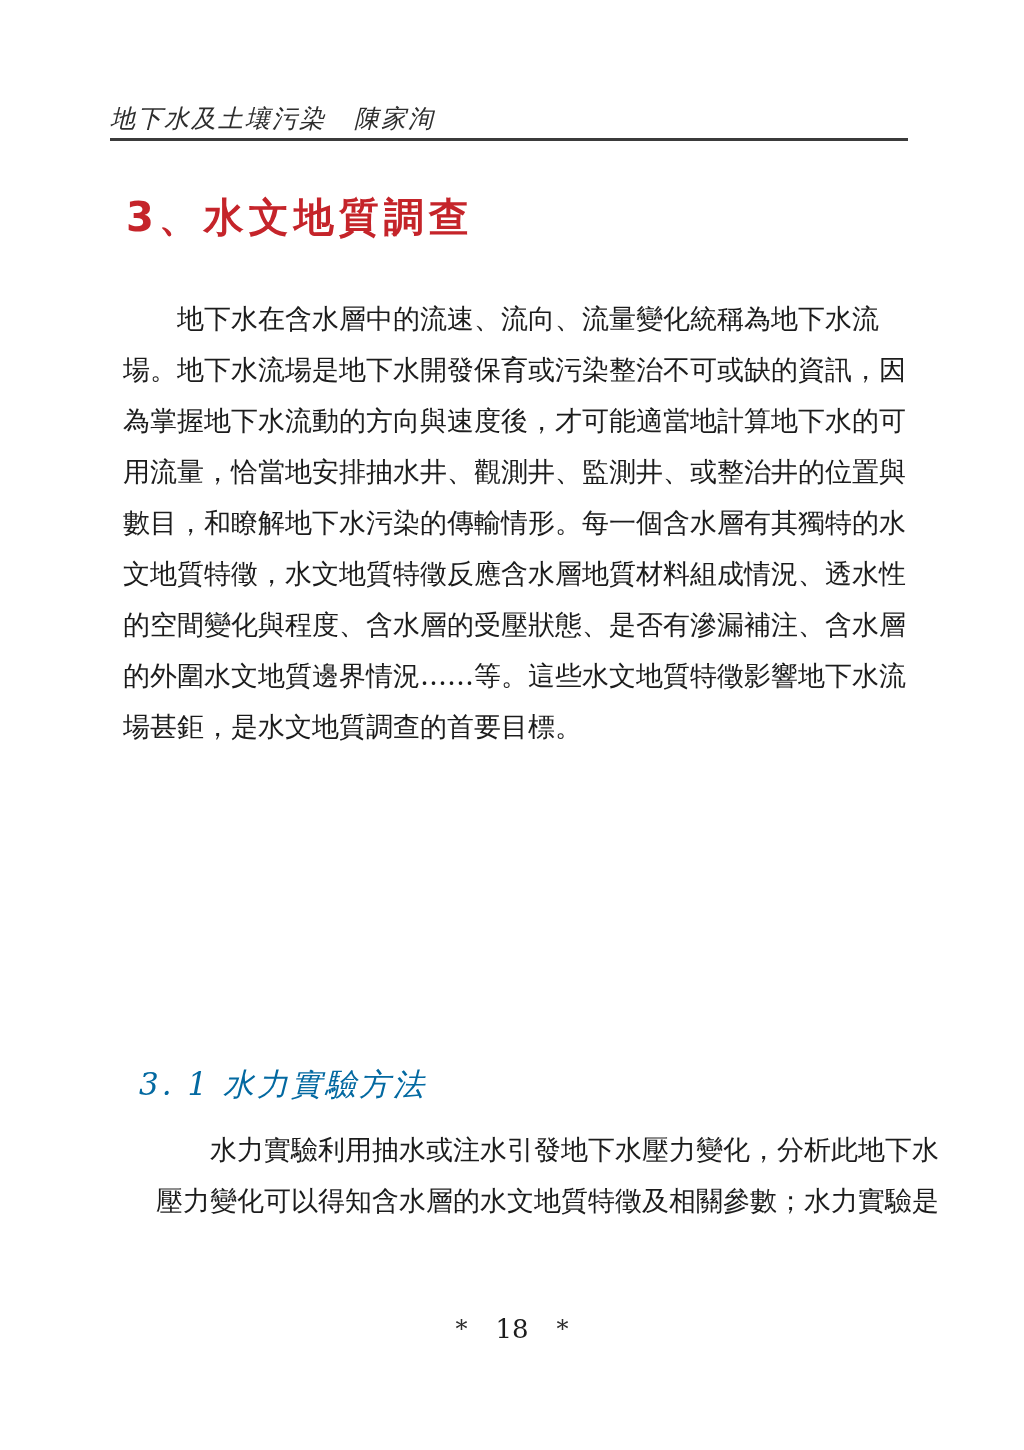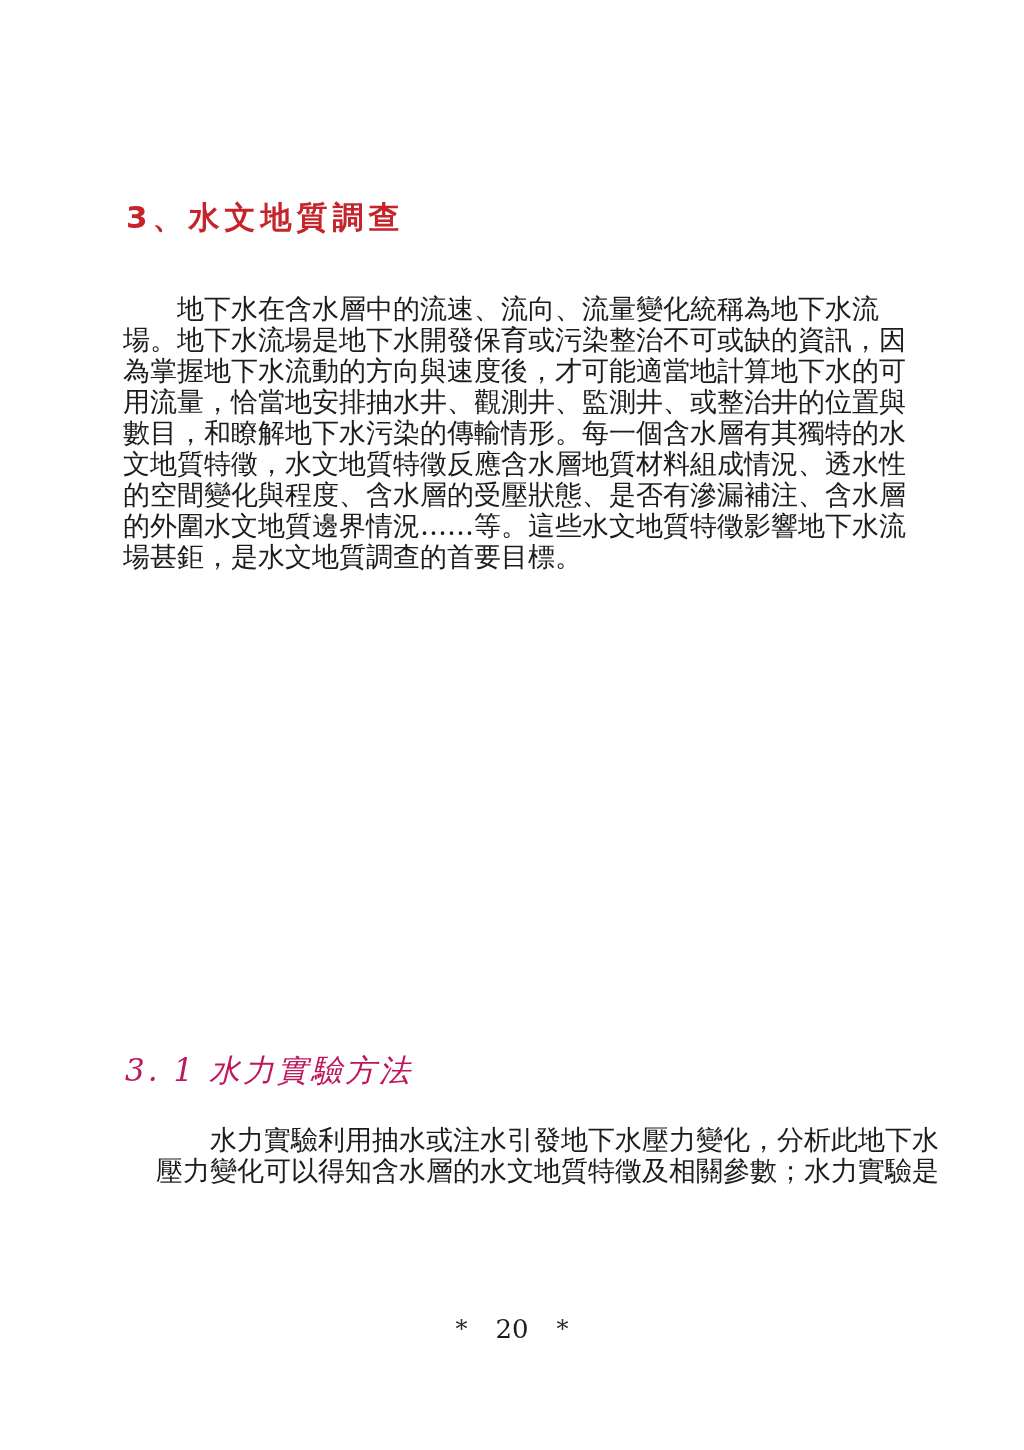--- a/index.html
+++ b/index.html
@@ -33,52 +33,52 @@
   .header .author {
     margin-left: 18px;
   }
   .section-heading {
     position: absolute;
     top: 194px;
     left: 126px;
     margin: 0;
     font-family: "DejaVu Sans", "Liberation Sans", sans-serif;
     font-weight: bold;
-    font-size: 31px;
+    font-size: 40px;
     line-height: 46px;
     letter-spacing: 5px;
     color: #c5242a;
     white-space: nowrap;
   }
   .body-para {
     position: absolute;
     left: 123px;
     width: 790px;
     margin: 0;
     font-size: 27px;
-    line-height: 31px;
+    line-height: 51px;
     text-align: justify;
     white-space: pre-line;
     color: #1c1c1c;
   }
   .para-1 { top: 293px; }
   .para-2 { top: 804px; }
   .para-3 { top: 1124px; margin-left: 33px; }
   .subsection-heading {
     position: absolute;
     top: 1048px;
     left: 123px;
-    margin: 2px;
+    margin: 16px;
     font-family: "DejaVu Serif", "Liberation Serif", serif;
     font-style: italic;
     font-weight: normal;
     font-size: 31px;
     line-height: 40px;
     letter-spacing: 3px;
-    color: #be185d;
+    color: #0369a1;
     white-space: nowrap;
   }
   .footer {
     position: absolute;
     top: 1312px;
     left: 0;
     width: 1024px;
     display: flex;
     justify-content: center;
     align-items: center;
@@ -90,20 +90,24 @@
   .footer .mark {
     font-size: 24px;
     color: #2e2e2e;
   }
 </style>
 </head>
 <body>
 
 <div class="page">
 
+  <div class="header">
+    <span class="title">地下水及土壤污染</span>
+    <span class="author">陳家洵</span>
+  </div>
 
   <h1 class="section-heading">3、水文地質調查</h1>
 
   <p class="body-para para-1">　　地下水在含水層中的流速、流向、流量變化統稱為地下水流
 場。地下水流場是地下水開發保育或污染整治不可或缺的資訊，因
 為掌握地下水流動的方向與速度後，才可能適當地計算地下水的可
 用流量，恰當地安排抽水井、觀測井、監測井、或整治井的位置與
 數目，和瞭解地下水污染的傳輸情形。每一個含水層有其獨特的水
 文地質特徵，水文地質特徵反應含水層地質材料組成情況、透水性
 的空間變化與程度、含水層的受壓狀態、是否有滲漏補注、含水層
@@ -111,17 +115,17 @@
 場甚鉅，是水文地質調查的首要目標。</p>
 
 
   <h2 class="subsection-heading">3. 1 水力實驗方法</h2>
 
   <p class="body-para para-3">　　水力實驗利用抽水或注水引發地下水壓力變化，分析此地下水
 壓力變化可以得知含水層的水文地質特徵及相關參數；水力實驗是</p>
 
   <div class="footer">
     <span class="mark">*</span>
-    <span class="page-number">20</span>
+    <span class="page-number">18</span>
     <span class="mark">*</span>
   </div>
 
 </div>
 
 </body></html>

